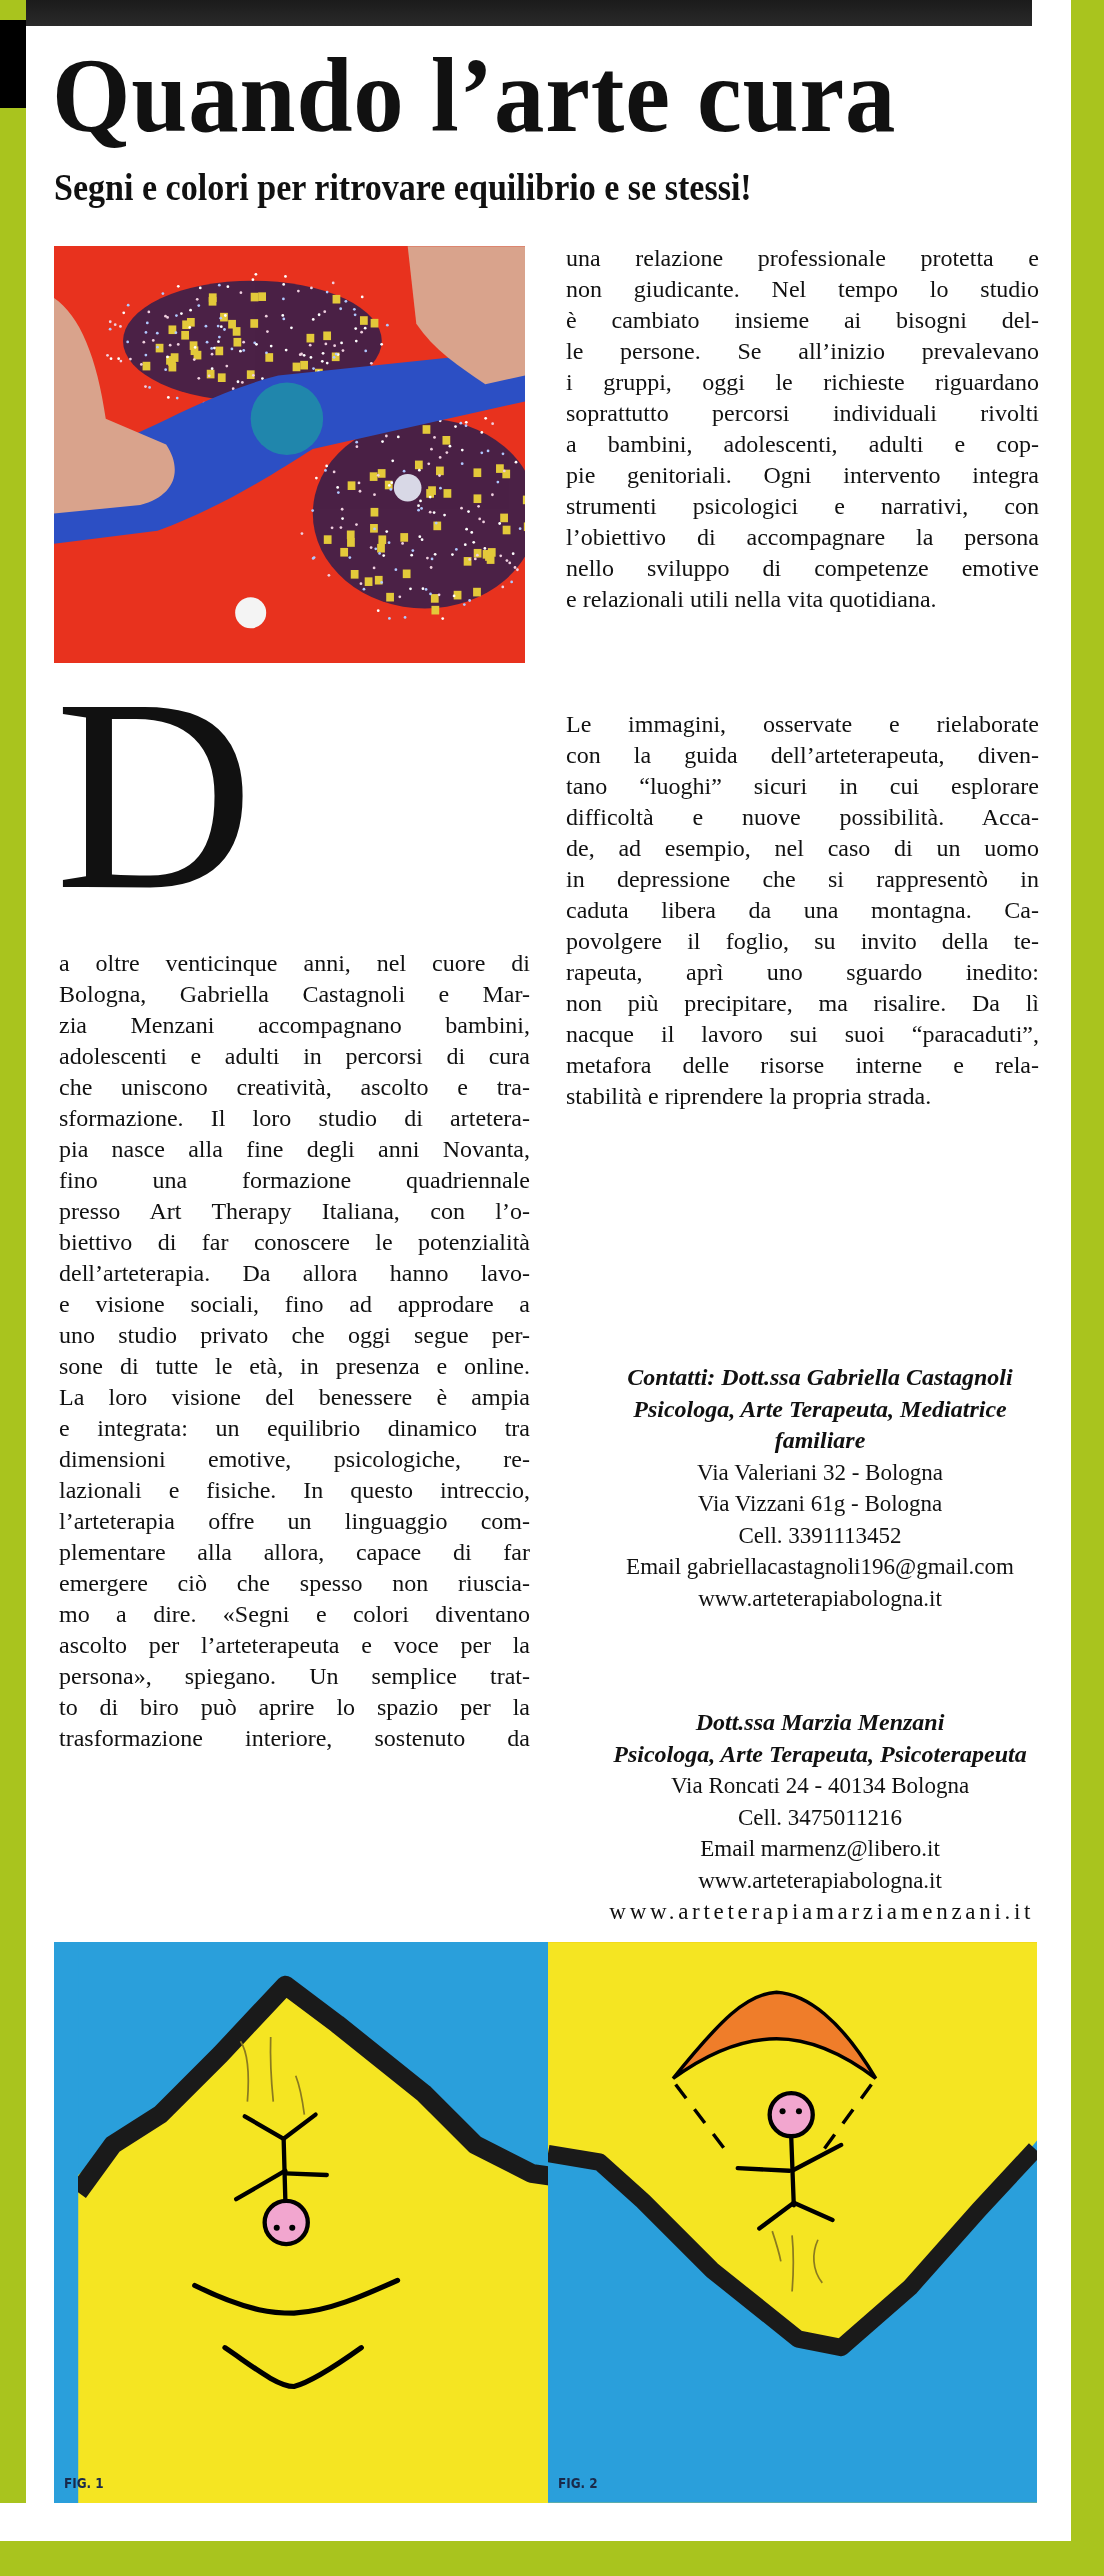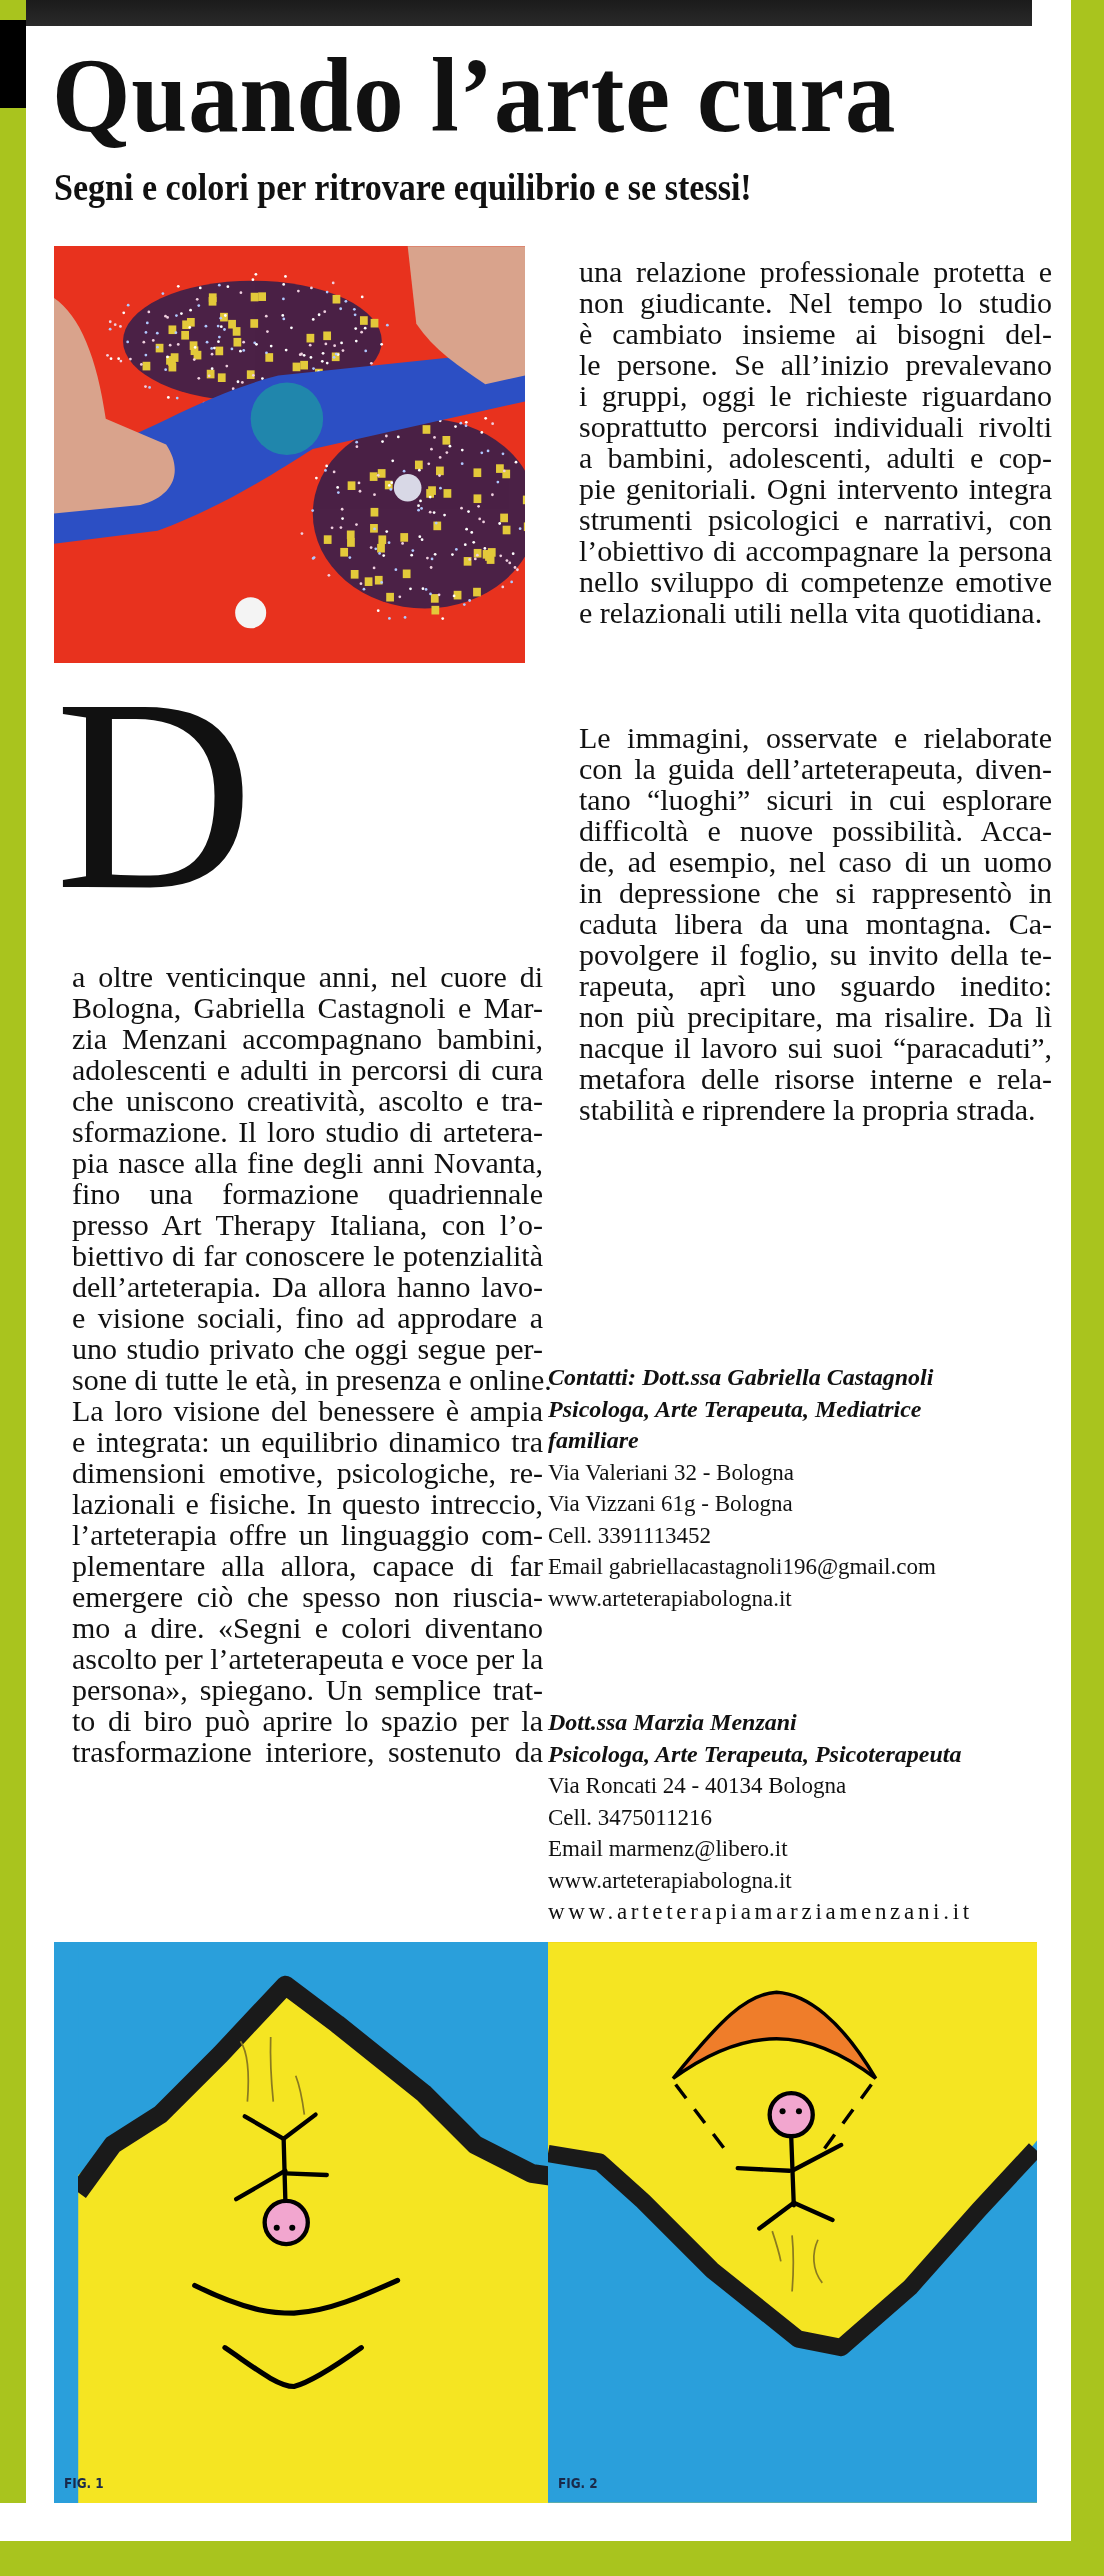--- a/index.html
+++ b/index.html
@@ -13,33 +13,33 @@
              background:linear-gradient(#1b1b1b,#2a2a2a); }
   #corner-block { position:absolute; left:0; top:20px; width:26px; height:88px; background:#000; }
 
   #title { position:absolute; left:52px; top:31px; width:993px; margin:0;
            font-family:"Liberation Serif","DejaVu Serif",serif; font-weight:bold;
            font-size:105px; line-height:129px; letter-spacing:0.9px; white-space:nowrap; transform:scaleX(0.96); transform-origin:left; }
   #subtitle { position:absolute; left:54px; top:162px; width:993px; margin:0;
               font-weight:bold; font-size:37px; line-height:52px; white-space:nowrap;
               transform:scaleX(0.92); transform-origin:left; }
 
-  .col-text { position:absolute; font-size:30px; line-height:31px; text-align:justify;
-              hyphens:manual; margin:18px; }
+  .col-text { position:absolute; font-size:24px; line-height:31px; text-align:justify;
+              hyphens:manual; margin:5px; }
   .col-text .ln { display:block; text-align:justify; text-align-last:justify; height:31px; white-space:nowrap; overflow:visible; }
   .col-text .ln.last { text-align-last:left; }
 
   #photo { position:absolute; left:54px; top:246px; width:471px; height:417px; overflow:hidden; background:#e8321e; }
   #dropcap { position:absolute; left:55px; top:665px; font-size:275px; line-height:259px; margin:0; }
 
   #left-body { left:54px; top:943px; width:471px; }
   #right-body-1 { left:561px; top:238px; width:473px; }
   #right-body-2 { left:561px; top:704px; width:473px; }
 
-  #contacts { position:absolute; left:548px; top:1362px; width:482px; text-align:left; font-size:23px; line-height:31.5px; }
+  #contacts { position:absolute; left:579px; top:1362px; width:482px; text-align:center; font-size:23px; line-height:31.5px; }
   #contacts .it { font-style:italic; font-weight:bold; font-size:24px; }
   #contacts .line { display:block; white-space:nowrap; }
   #contacts .spaced { letter-spacing:3.7px; margin-right:-3.5px; }
   #contacts .gap { height:93px; }
 
   .figure { position:absolute; top:1942px; height:561px; overflow:hidden; }
   #fig1 { left:54px; width:495px; background:#2a9fdb;padding-left:24px; }
   #fig2 { left:548px; width:489px; background:#eab308; }
   .fig-label { position:absolute; left:10.4px; bottom:12px; font-family:"DejaVu Sans","Liberation Sans",sans-serif;
                font-weight:bold; font-size:14.7px; color:#1a2a4a; transform:scaleX(0.82); transform-origin:left; }

